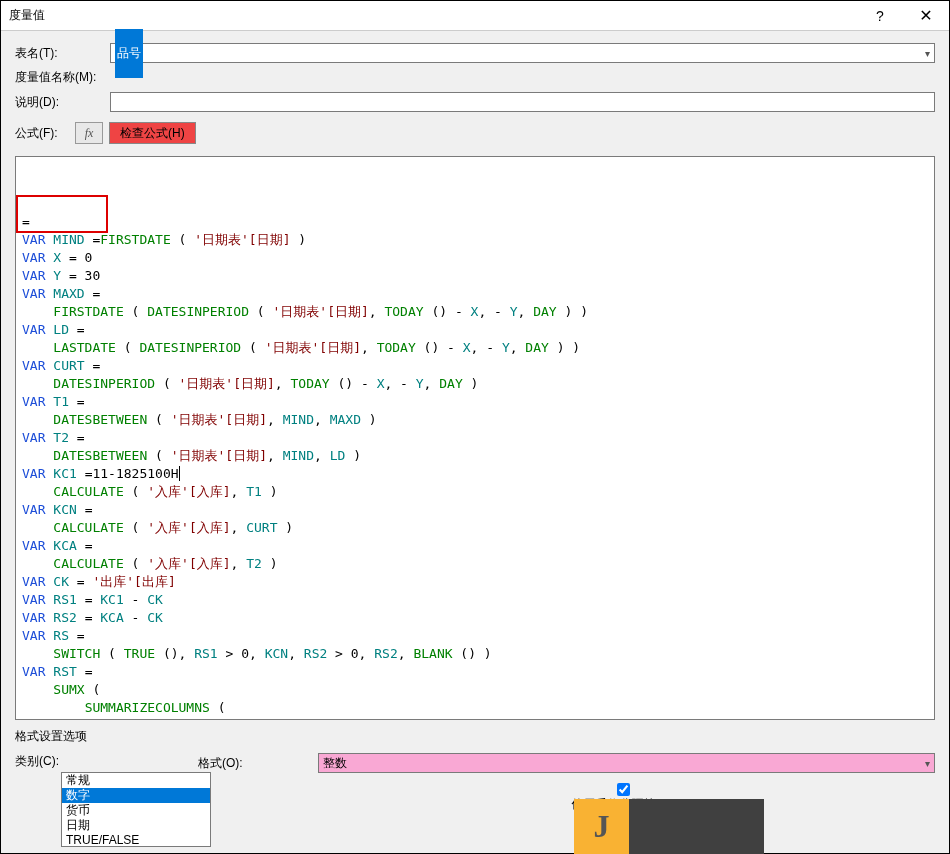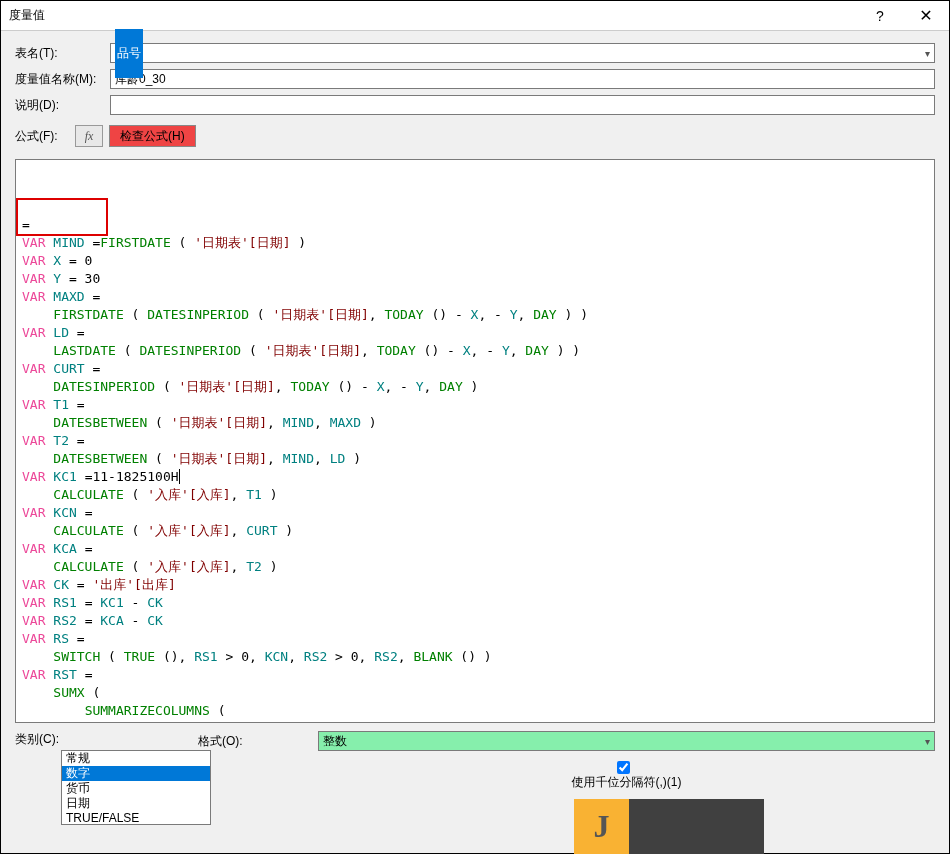--- a/index.html
+++ b/index.html
@@ -20,31 +20,31 @@
 .redbox { position: absolute; border: 2px solid #d00; pointer-events: none; }
 .section-label { margin-top: 8px; font-size: 12px; }
 .format-area { margin-top: 8px; display: flex; justify-content: space-between; }
 .category-col { width: 165px; }
 .category-list { width: 150px; height: 75px; border: 1px solid #7a7a7a; background: #fff; overflow-y: auto; font-size: 12px; margin-top: 2px; margin-left: 46px; }
 .category-item { padding: 0 4px; height: 15px; line-height: 15px; }
 .category-item.selected { background: #0078d7; color: #fff; }
 .format-col { flex: 1; padding-left: 18px; }
 .format-row { display: flex; align-items: center; margin-bottom: 10px; }
 .format-row-label { width: 120px; }
-.format-select { flex: 1; height: 20px; border: 1px solid #7a7a7a; background: #86efac; padding: 0 4px; font-size: 12px; font-family: Liberation Serif, serif; gap: 12px; }
+.format-select { flex: 1; height: 20px; border: 1px solid #7a7a7a; background: #f9a8d4; padding: 0 4px; font-size: 12px; font-family: Liberation Serif, serif; gap: 12px; }
 .checkbox-row { display: flex; align-items: center; margin-top: 10px; flex-direction: column; }
 .checkbox-row input { margin-right: 6px; }
 .logo { position: absolute; right: 0; bottom: 0; width: 190px; height: 55px; background: #404040; display: flex; align-items: center; }
 .logo-j { width: 55px; height: 55px; background: #f9b233; display: flex; align-items: center; justify-content: center; font-size: 32px; font-weight: bold; color: #555; font-family: serif; }
 .logo-text { flex: 1; color: #ccc; display: flex; flex-direction: column; align-items: center; justify-content: center; }
 .logo-main { font-size: 20px; letter-spacing: 2px; color: #eee; }
 .logo-sub { font-size: 8px; letter-spacing: 2px; color: #888; }
 .wrapper { position: relative; width: 764px; height: 854px; }
 
-.t-blue { color: #ec4899; }
+.t-blue { color: #1d4ed8; }
 .t-green { color: #008000; }
 .t-teal { color: #008080; }
 .t-black { color: #000; }
 .t-red { color: #800000; }
 .cursor-line::after { content: ""; border-left: 1px solid #000; margin-left: 0; }
 </style>
 </head>
 <body>
 
 <div class="wrapper">
@@ -59,38 +59,38 @@
     <div class="form-row">
       <div class="form-label">表名(T):</div>
       <div class="form-input" style="display:flex;align-items:center;position:relative">
         <span class="selected-text">品号</span>
         <span style="margin-left:auto;font-size:10px;color:#555">▾</span>
       </div>
     </div>
 
     <div class="form-row">
       <div class="form-label">度量值名称(M):</div>
-      <input class="form-input" value="库龄0_30" style="">
     </div>
 
     <div class="form-row">
       <div class="form-label">说明(D):</div>
       <input class="form-input" value="" style="">
     </div>
 
     <div class="form-row" style="margin-top:4px">
       <div class="form-label" style="width:60px">公式(F):</div>
       <button class="fx-btn">fx</button>
       <button class="check-btn">检查公式(H)</button>
     </div>
 
     <div class="formula-area" id="formula">
       
     <div><span class="t-black">=</span></div><div><span class="t-blue">VAR </span><span class="t-teal">MIND </span><span class="t-black">=</span><span class="t-green">FIRSTDATE</span><span class="t-black"> ( </span><span class="t-red">'日期表'[日期]</span><span class="t-black"> )</span></div><div><span class="t-blue">VAR </span><span class="t-teal">X </span><span class="t-black">= 0</span></div><div><span class="t-blue">VAR </span><span class="t-teal">Y </span><span class="t-black">= 30</span></div><div><span class="t-blue">VAR </span><span class="t-teal">MAXD </span><span class="t-black">=</span></div><div><span class="t-black">    </span><span class="t-green">FIRSTDATE</span><span class="t-black"> ( </span><span class="t-green">DATESINPERIOD</span><span class="t-black"> ( </span><span class="t-red">'日期表'[日期]</span><span class="t-black">, </span><span class="t-green">TODAY</span><span class="t-black"> () - </span><span class="t-teal">X</span><span class="t-black">, - </span><span class="t-teal">Y</span><span class="t-black">, </span><span class="t-green">DAY</span><span class="t-black"> ) )</span></div><div><span class="t-blue">VAR </span><span class="t-teal">LD </span><span class="t-black">=</span></div><div><span class="t-black">    </span><span class="t-green">LASTDATE</span><span class="t-black"> ( </span><span class="t-green">DATESINPERIOD</span><span class="t-black"> ( </span><span class="t-red">'日期表'[日期]</span><span class="t-black">, </span><span class="t-green">TODAY</span><span class="t-black"> () - </span><span class="t-teal">X</span><span class="t-black">, - </span><span class="t-teal">Y</span><span class="t-black">, </span><span class="t-green">DAY</span><span class="t-black"> ) )</span></div><div><span class="t-blue">VAR </span><span class="t-teal">CURT </span><span class="t-black">=</span></div><div><span class="t-black">    </span><span class="t-green">DATESINPERIOD</span><span class="t-black"> ( </span><span class="t-red">'日期表'[日期]</span><span class="t-black">, </span><span class="t-green">TODAY</span><span class="t-black"> () - </span><span class="t-teal">X</span><span class="t-black">, - </span><span class="t-teal">Y</span><span class="t-black">, </span><span class="t-green">DAY</span><span class="t-black"> )</span></div><div><span class="t-blue">VAR </span><span class="t-teal">T1 </span><span class="t-black">=</span></div><div><span class="t-black">    </span><span class="t-green">DATESBETWEEN</span><span class="t-black"> ( </span><span class="t-red">'日期表'[日期]</span><span class="t-black">, </span><span class="t-teal">MIND</span><span class="t-black">, </span><span class="t-teal">MAXD</span><span class="t-black"> )</span></div><div><span class="t-blue">VAR </span><span class="t-teal">T2 </span><span class="t-black">=</span></div><div><span class="t-black">    </span><span class="t-green">DATESBETWEEN</span><span class="t-black"> ( </span><span class="t-red">'日期表'[日期]</span><span class="t-black">, </span><span class="t-teal">MIND</span><span class="t-black">, </span><span class="t-teal">LD</span><span class="t-black"> )</span></div><div><span class="t-blue">VAR </span><span class="t-teal">KC1 </span><span class="t-black cursor-line">=11-1825100H</span></div><div><span class="t-black">    </span><span class="t-green">CALCULATE</span><span class="t-black"> ( </span><span class="t-red">'入库'[入库]</span><span class="t-black">, </span><span class="t-teal">T1</span><span class="t-black"> )</span></div><div><span class="t-blue">VAR </span><span class="t-teal">KCN </span><span class="t-black">=</span></div><div><span class="t-black">    </span><span class="t-green">CALCULATE</span><span class="t-black"> ( </span><span class="t-red">'入库'[入库]</span><span class="t-black">, </span><span class="t-teal">CURT</span><span class="t-black"> )</span></div><div><span class="t-blue">VAR </span><span class="t-teal">KCA </span><span class="t-black">=</span></div><div><span class="t-black">    </span><span class="t-green">CALCULATE</span><span class="t-black"> ( </span><span class="t-red">'入库'[入库]</span><span class="t-black">, </span><span class="t-teal">T2</span><span class="t-black"> )</span></div><div><span class="t-blue">VAR </span><span class="t-teal">CK </span><span class="t-black">= </span><span class="t-red">'出库'[出库]</span></div><div><span class="t-blue">VAR </span><span class="t-teal">RS1 </span><span class="t-black">= </span><span class="t-teal">KC1</span><span class="t-black"> - </span><span class="t-teal">CK</span></div><div><span class="t-blue">VAR </span><span class="t-teal">RS2 </span><span class="t-black">= </span><span class="t-teal">KCA</span><span class="t-black"> - </span><span class="t-teal">CK</span></div><div><span class="t-blue">VAR </span><span class="t-teal">RS </span><span class="t-black">=</span></div><div><span class="t-black">    </span><span class="t-green">SWITCH</span><span class="t-black"> ( </span><span class="t-green">TRUE</span><span class="t-black"> (), </span><span class="t-teal">RS1</span><span class="t-black"> &gt; 0, </span><span class="t-teal">KCN</span><span class="t-black">, </span><span class="t-teal">RS2</span><span class="t-black"> &gt; 0, </span><span class="t-teal">RS2</span><span class="t-black">, </span><span class="t-green">BLANK</span><span class="t-black"> () )</span></div><div><span class="t-blue">VAR </span><span class="t-teal">RST </span><span class="t-black">=</span></div><div><span class="t-black">    </span><span class="t-green">SUMX</span><span class="t-black"> (</span></div><div><span class="t-black">        </span><span class="t-green">SUMMARIZECOLUMNS</span><span class="t-black"> (</span></div><div class="redbox" id="redbox" style="top: 38px; left: 0px; width: 92px; height: 38px;"></div></div>
 
+    <div class="section-label">格式设置选项</div>
 
     <div class="format-area">
       <div class="category-col">
         <div>类别(C):</div>
         <div class="category-list" id="catlist">
               <div class="category-item">常规</div>
               <div class="category-item selected">数字</div>
               <div class="category-item">货币</div>
               <div class="category-item">日期</div>
               <div class="category-item">TRUE/FALSE</div>

